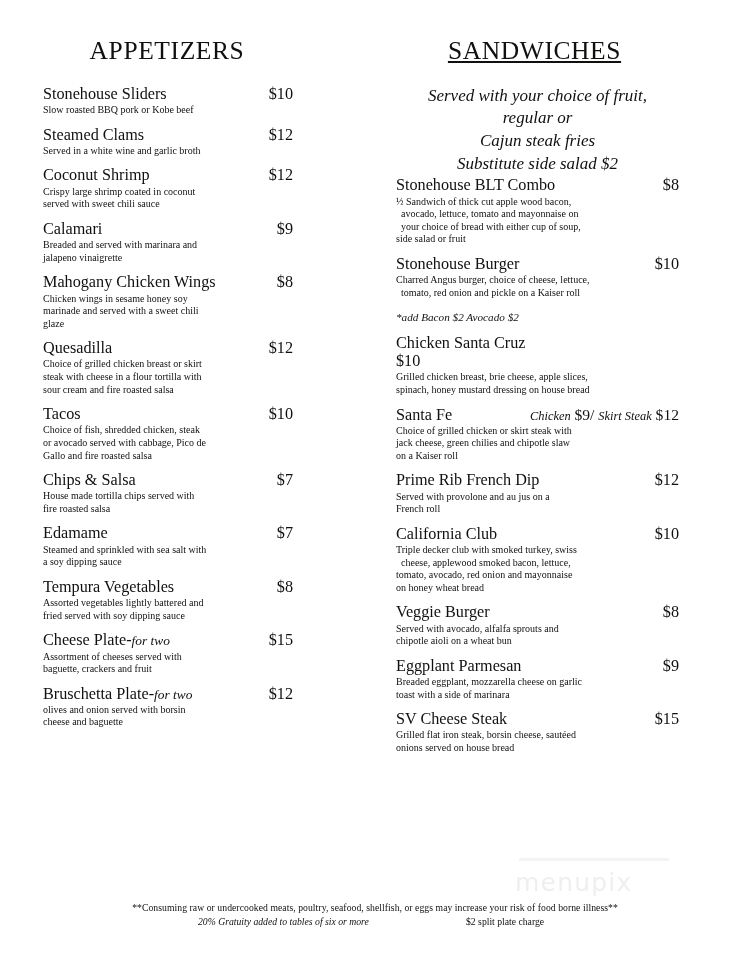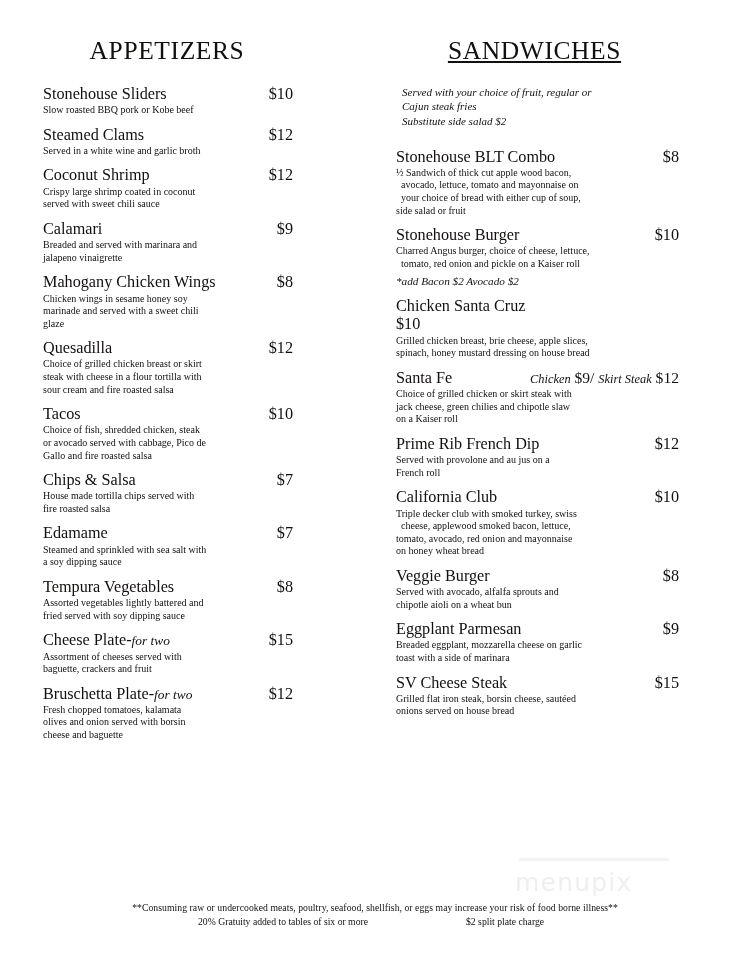--- a/index.html
+++ b/index.html
@@ -54,25 +54,25 @@
     font-size: 25.5px;
     letter-spacing: 0.6px;
     font-weight: normal;
     margin: 0 0 20px 0;
     line-height: 1.05;
   }
   .col-left .section-head  { margin-left: -2px; }
   .col-right .section-head { margin-left: -6px; text-decoration: underline; }
 
   .section-note {
-    text-align: left;
+    text-align: center;
     font-style: italic;
-    font-size: 11px;
+    font-size: 17px;
     line-height: 1.33;
-    margin: 0 0 19px 0;
+    margin: 0 0 1px 0;
     padding: 0 6px;
   }
 
   
   .item { margin-bottom: 9px; }
 
   .item-head {
     display: flex;
     align-items: baseline;
     justify-content: space-between;
@@ -111,21 +111,21 @@
     line-height: 1.255;
     margin-top: 1px;
   }
   .item-desc .ln { display: block; }
   .item-desc .ln.ind { padding-left: 5px; }
 
   .item-addon {
     font-style: italic;
     font-size: 11.2px;
     line-height: 1.2;
-    margin-top: 4px;
+    margin-top: 12px;
   }
 
   
   .footer {
     position: absolute;
     left: 0;
     right: 0;
     top: 901px;
     text-align: center;
   }
@@ -136,20 +136,21 @@
   }
   .footer-line2 {
     position: relative;
     height: 15px;
     font-size: 9.7px;
   }
   .footer-gratuity {
     position: absolute;
     left: 198px;
     top: 2px;
+    font-style: italic;
   }
   .footer-split {
     position: absolute;
     left: 466px;
     top: 2px;
   }
 </style>
 </head>
 <body>
 
@@ -271,21 +272,20 @@
             <span class="ln">Assortment of cheeses served with</span>
             <span class="ln">baguette, crackers and fruit</span>
           </div>
         </div>
         <div class="item">
           <div class="item-head">
             <span class="item-name">Bruschetta Plate-<i class="qual">for two</i></span>
             <span class="item-price">$12</span>
           </div>
           <div class="item-desc">
-            <span class="ln">Fresh chopped tomatoes, kalamata</span>
             <span class="ln">olives and onion served with borsin</span>
             <span class="ln">cheese and baguette</span>
           </div>
         </div>
       </div>
   </div>
 
   <div class="col col-right">
     <h1 class="section-head">SANDWICHES</h1>
     <div class="section-note" id="right-note">

